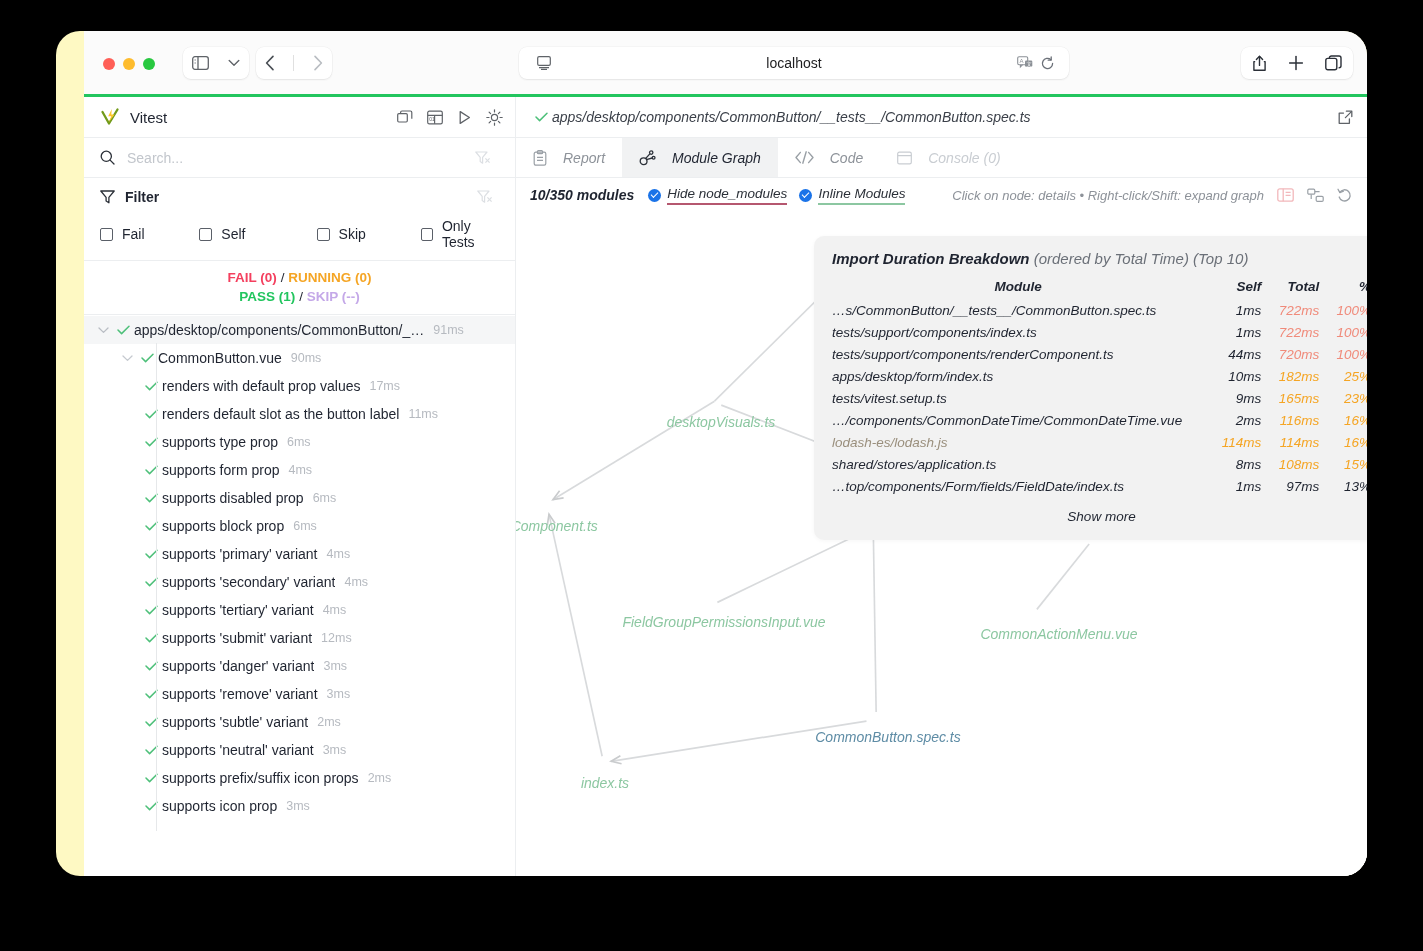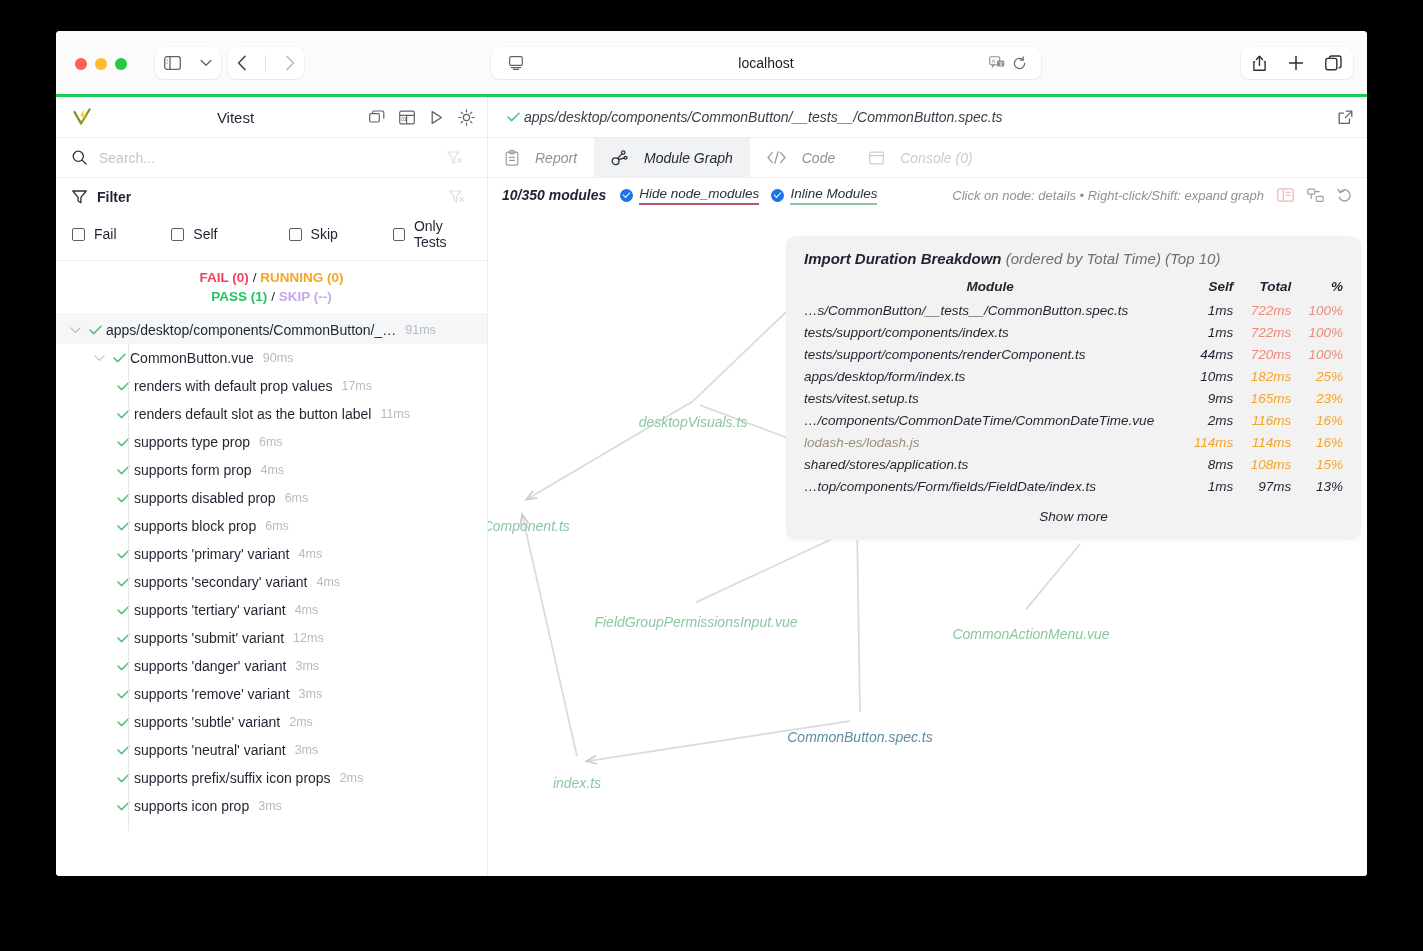--- a/index.html
+++ b/index.html
@@ -9,23 +9,24 @@
     font-family: "Liberation Sans", sans-serif;
     overflow: hidden;
   }
 
   
   #window {
     position: absolute;
     left: 56px; top: 31px;
     width: 1311px; height: 845px;
     background: #fef9c3;
-    border-radius: 4px;
+    border-radius: 24px;
     overflow: hidden;
     box-shadow: 0 14px 50px rgba(0,0,0,0.55);
+    padding-left: 28px;
   }
 
   
   #chrome {
     position: relative;
     height: 66px;
     background: #fbfbfb;
     border-bottom: 3px solid #22c55e;
   }
   .traffic { position: absolute; left: 19px; top: 27px; display: flex; gap: 8px; }
@@ -79,21 +80,21 @@
     border-right: 1px solid #eceef0;
     display: flex; flex-direction: column;
     background: #fff;
   }
   #vitest-header {
     height: 41px; display: flex; align-items: center;
     padding: 0 12px 0 16px;
     border-bottom: 1px solid #eceef0;
   }
   #vitest-logo { margin-right: 10px; display: flex; }
-  #vitest-title { font-size: 15px; color: #1f2430; flex: 1; text-align: center; }
+  #vitest-title { font-size: 15px; color: #1f2430; flex: 1; }
   #vitest-header-actions { display: flex; gap: 14px; align-items: center; }
 
   #search-row {
     height: 40px; display: flex; align-items: center;
     padding: 0 12px 0 16px;
     border-bottom: 1px solid #eceef0;
   }
   #search-row .ico { margin-right: 12px; }
   #search-input {
     flex: 1; border: 0; outline: 0;

